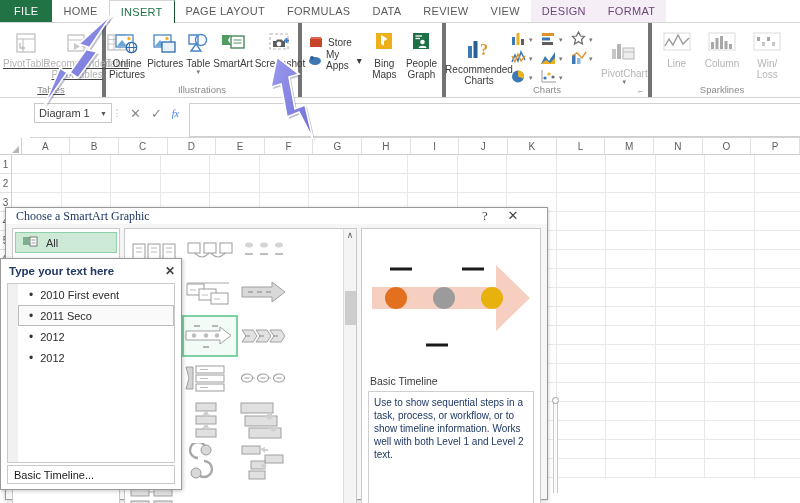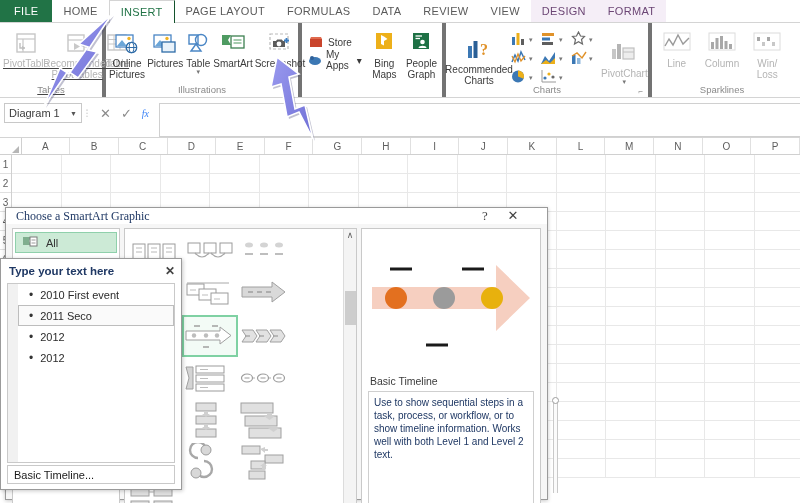--- a/index.html
+++ b/index.html
@@ -102,20 +102,21 @@
 
   
   .fbar {
     height: 40px;
     background: #ffffff;
     display: flex;
     align-items: flex-start;
     padding: 5px 0 0 4px;
     border-bottom: 1px solid #d4d4d4;
     position: relative;
+    margin-left: 30px;
   }
   .namebox {
     width: 78px; height: 20px;
     border: 1px solid #c8c8c8;
     background: #fff;
     display: flex; align-items: center; justify-content: space-between;
     padding: 0 4px;
     font-size: 11px; color: #3b3b3b;
   }
   .namebox .cv { font-size: 7px; color:#555; }

